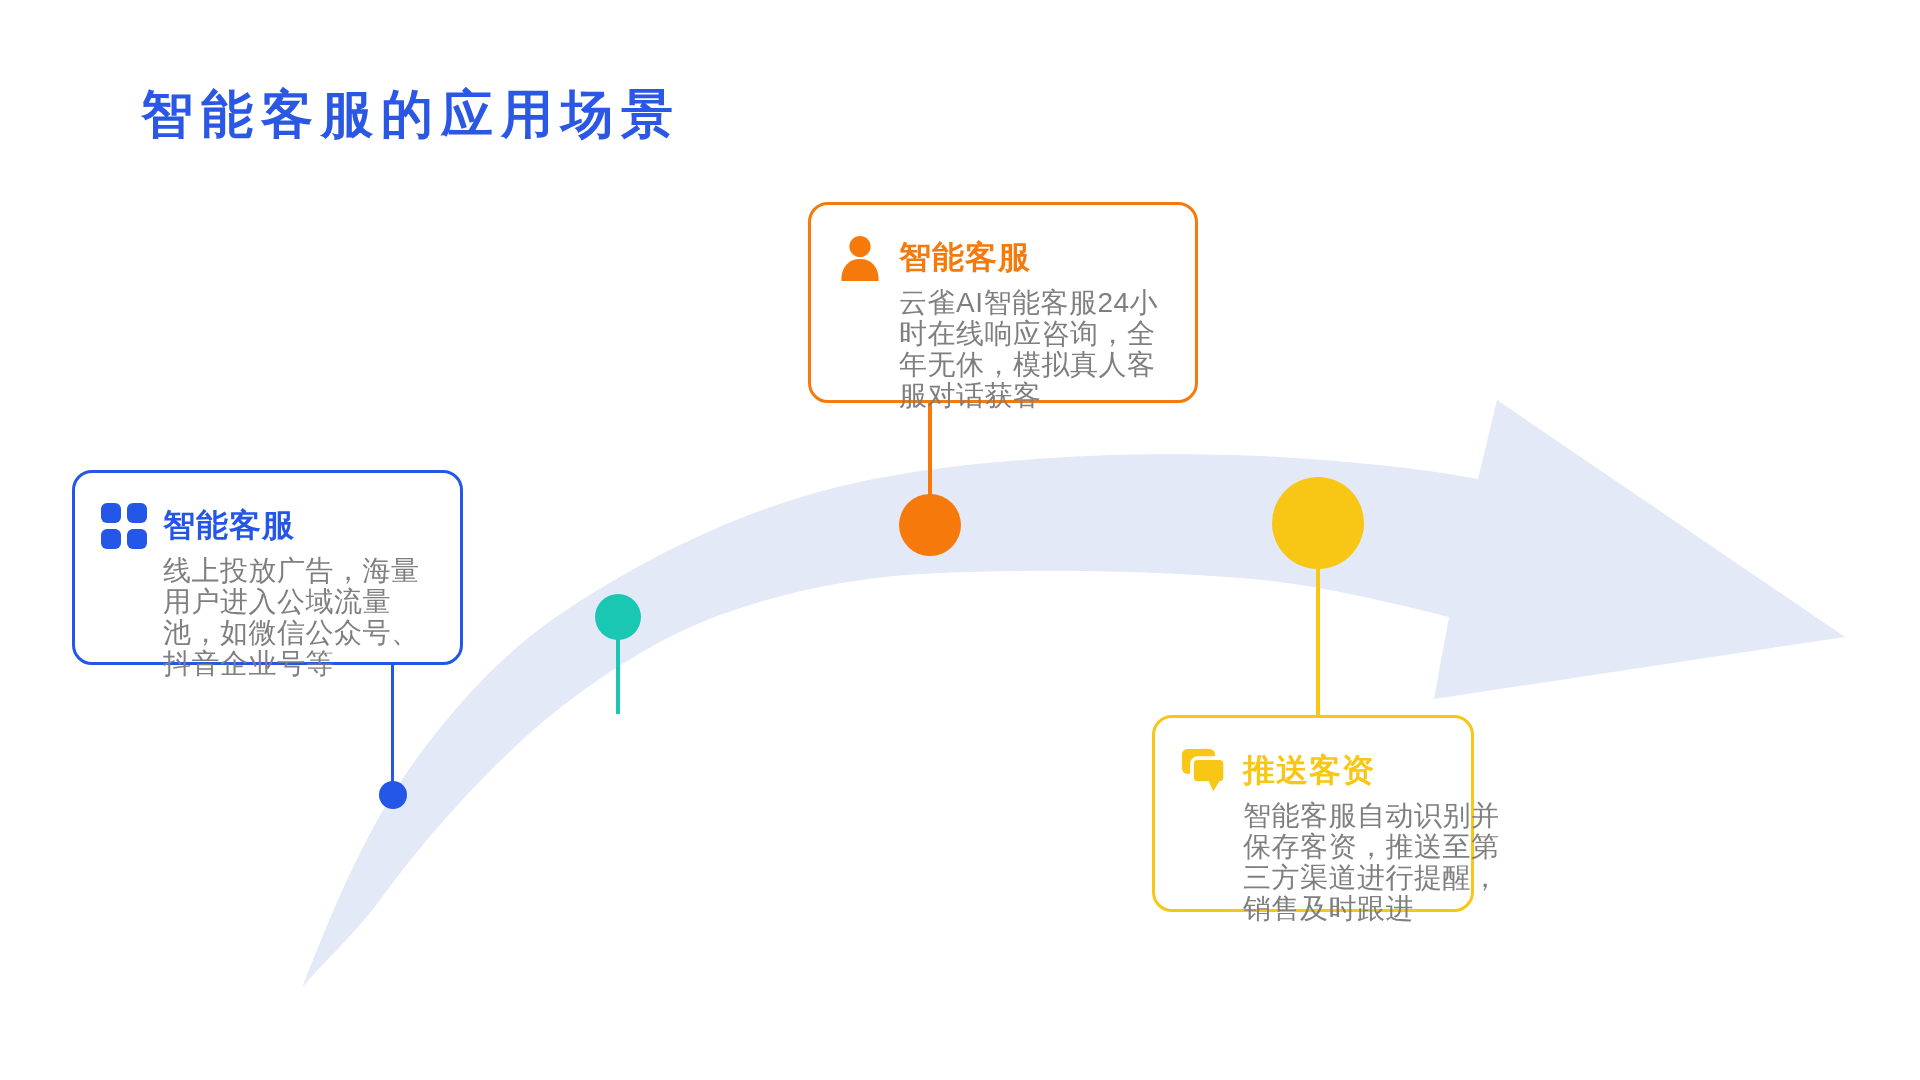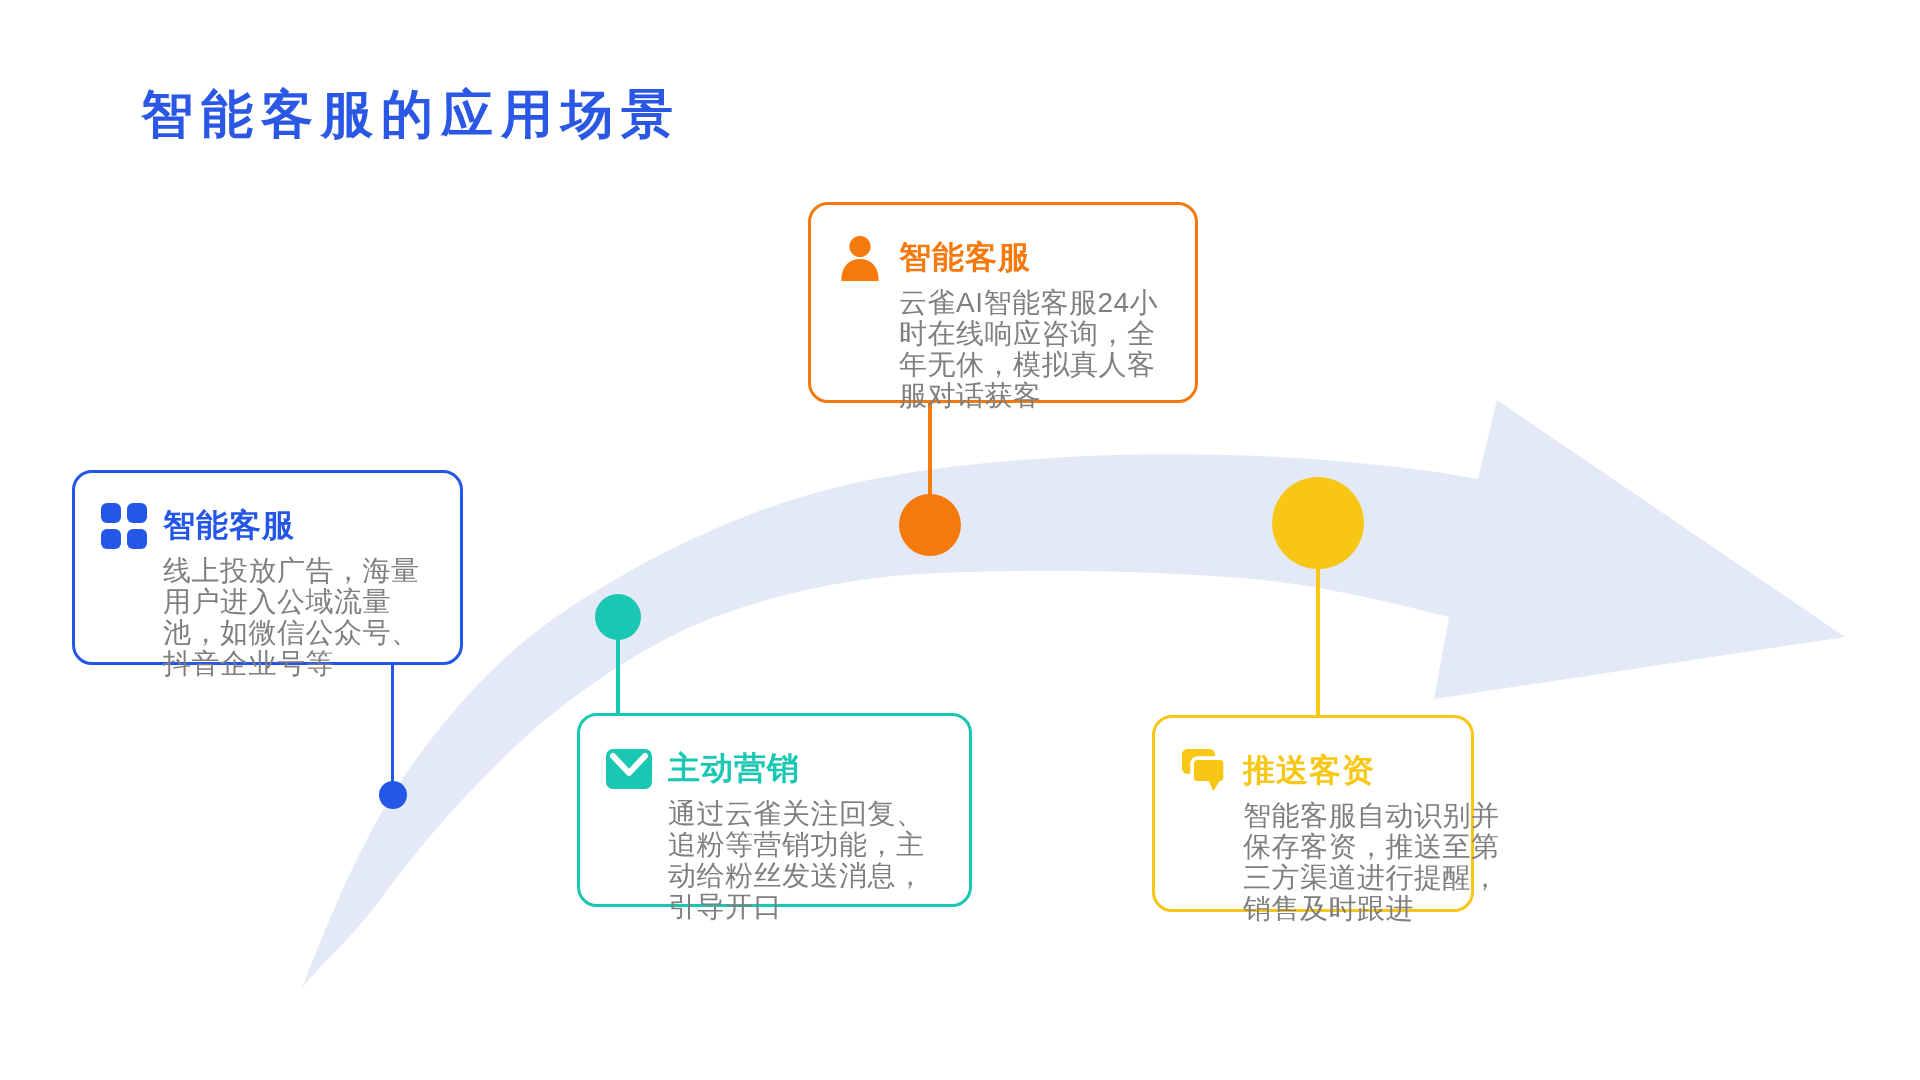--- a/index.html
+++ b/index.html
@@ -108,32 +108,20 @@
         <svg viewBox="0 0 46 52">
           <circle cx="23" cy="13" r="12" fill="currentColor"></circle>
           <path d="M23 27 C 11 27 3 35 2 48 L2 52 L44 52 L44 48 C 43 35 35 27 23 27 Z" fill="currentColor"></path>
         </svg>
       </span>
       <span class="card-title">智能客服</span>
     </div>
     <div class="card-body">云雀AI智能客服24小时在线响应咨询，全年无休，模拟真人客服对话获客</div>
   </div>
 
-  <div class="card card-marketing" style="--c: #19C7B3;">
-    <div class="card-head">
-      <span class="card-icon">
-        <svg viewBox="0 0 46 46">
-          <rect x="0" y="3" width="46" height="40" rx="7" fill="currentColor"></rect>
-          <path d="M7 10 L23 27 L39 10" fill="none" stroke="#ffffff" stroke-width="6" stroke-linecap="round" stroke-linejoin="round"></path>
-        </svg>
-      </span>
-      <span class="card-title">主动营销</span>
-    </div>
-    <div class="card-body">通过云雀关注回复、追粉等营销功能，主动给粉丝发送消息，引导开口</div>
-  </div>
 
   <div class="card card-leads" style="--c: #F8C614;">
     <div class="card-head">
       <span class="card-icon">
         <svg viewBox="0 0 50 48">
           <rect x="1" y="0" width="36" height="27" rx="6" fill="currentColor"></rect>
           <rect x="12" y="10" width="36" height="27" rx="6" fill="currentColor" stroke="#ffffff" stroke-width="4"></rect>
           <path d="M30 35 L42 35 L35 46 Z" fill="currentColor"></path>
         </svg>
       </span>

